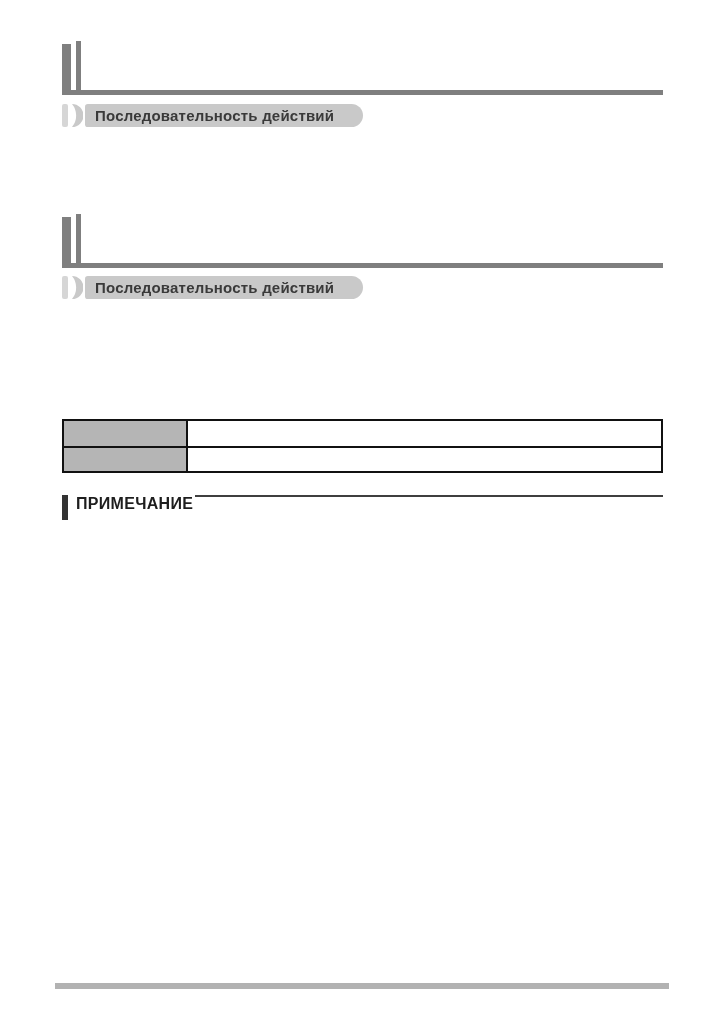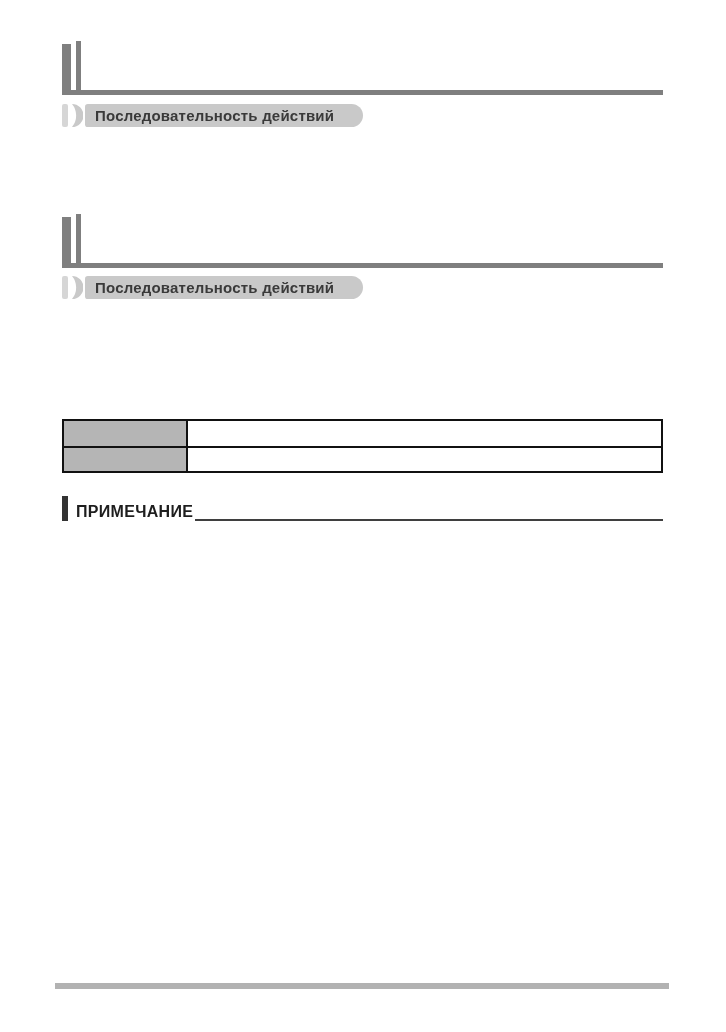--- a/index.html
+++ b/index.html
@@ -103,21 +103,21 @@
     background: #ffffff;
   }
 
   
   .note-heading {
     position: absolute;
     left: 62px; top: 495px;
     width: 601px;
     height: 26px;
     display: flex;
-    align-items: flex-end;
+    align-items: flex-start;
   }
   .note-heading .note-bar {
     width: 6px;
     height: 25px;
     background: #333333;
   }
   .note-heading .note-label {
     margin-left: 8px;
     font-size: 16px;
     font-weight: bold;

